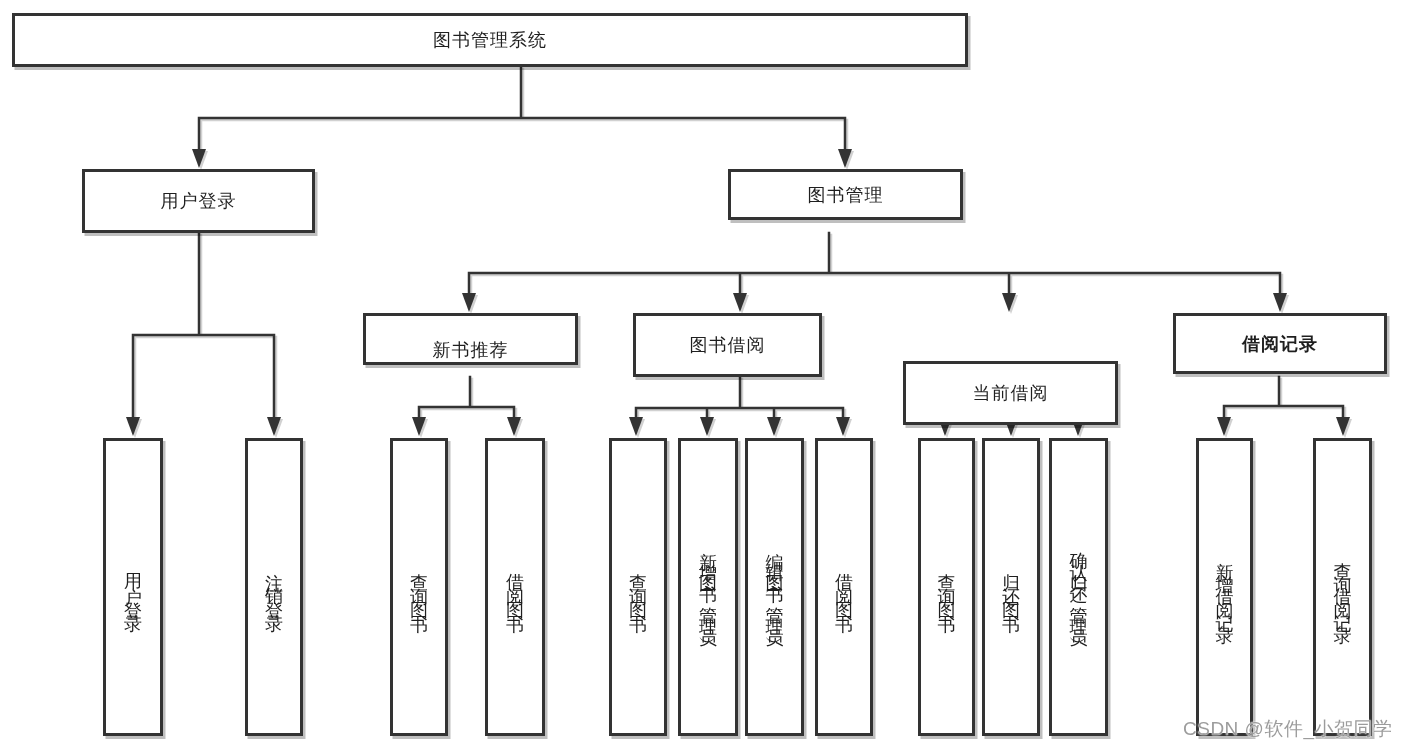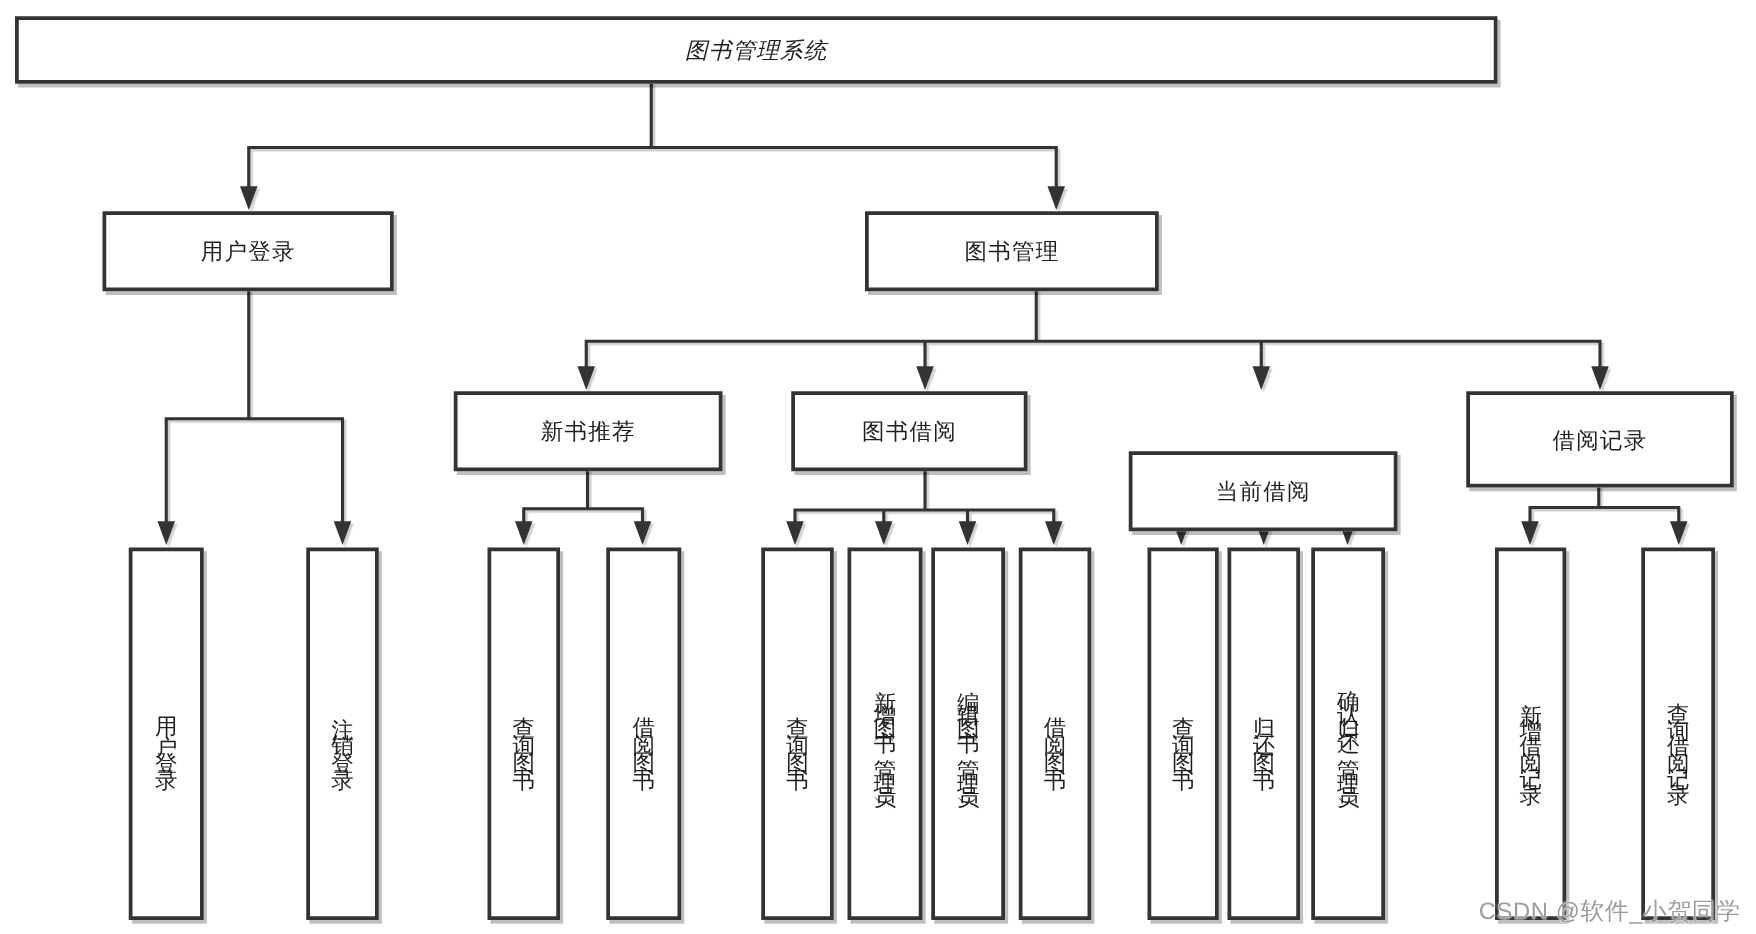--- a/index.html
+++ b/index.html
@@ -70,41 +70,41 @@
     <path d="M1009,377 V407 M945,407 H1078 M945,407 V419 M1011,407 V419 M1078,407 V419"></path>
     <polygon points="938,417 952,417 945,436"></polygon>
     <polygon points="1004,417 1018,417 1011,436"></polygon>
     <polygon points="1071,417 1085,417 1078,436"></polygon>
 
     <path d="M1279,377 V406 M1224,406 H1343 M1224,406 V419 M1343,406 V419"></path>
     <polygon points="1217,417 1231,417 1224,436"></polygon>
     <polygon points="1336,417 1350,417 1343,436"></polygon>
   </svg>
 
-  <div class="box h-box" style="left:12px;top:13px;width:1186px;height:54px;font-style:italic;">
+  <div class="box h-box" style="left:12px;top:13px;width:956px;height:54px;">
     <span class="lbl">图书管理系统</span>
   </div>
 
   <div class="box h-box" style="left:82px;top:169px;width:233px;height:64px;">
     <span class="lbl">用户登录</span>
   </div>
-  <div class="box h-box" style="left:692px;top:169px;width:235px;height:64px;font-family:Liberation Mono, monospace;">
+  <div class="box h-box" style="left:728px;top:169px;width:235px;height:51px;font-family:Liberation Mono, monospace;">
     <span class="lbl">图书管理</span>
   </div>
 
-  <div class="box h-box" style="left:363px;top:313px;width:215px;height:64px;">
+  <div class="box h-box" style="left:363px;top:313px;width:215px;height:52px;align-items:flex-end;">
     <span class="lbl">新书推荐</span>
   </div>
   <div class="box h-box" style="left:633px;top:313px;width:189px;height:64px;">
     <span class="lbl">图书借阅</span>
   </div>
   <div class="box h-box" style="left:903px;top:313px;width:215px;height:64px;margin-top:48px;">
     <span class="lbl">当前借阅</span>
   </div>
-  <div class="box h-box" style="left:1173px;top:313px;width:214px;height:77px;">
+  <div class="box h-box" style="left:1173px;top:313px;width:214px;height:61px;font-weight:bold;">
     <span class="lbl">借阅记录</span>
   </div>
 
   <div class="box v-box ls4" style="left:103px;top:438px;width:60px;height:298px;">
     <span class="lbl">用户登录</span>
   </div>
   <div class="box v-box ls4" style="left:245px;top:438px;width:58px;height:298px;">
     <span class="lbl">注销登录</span>
   </div>
 

